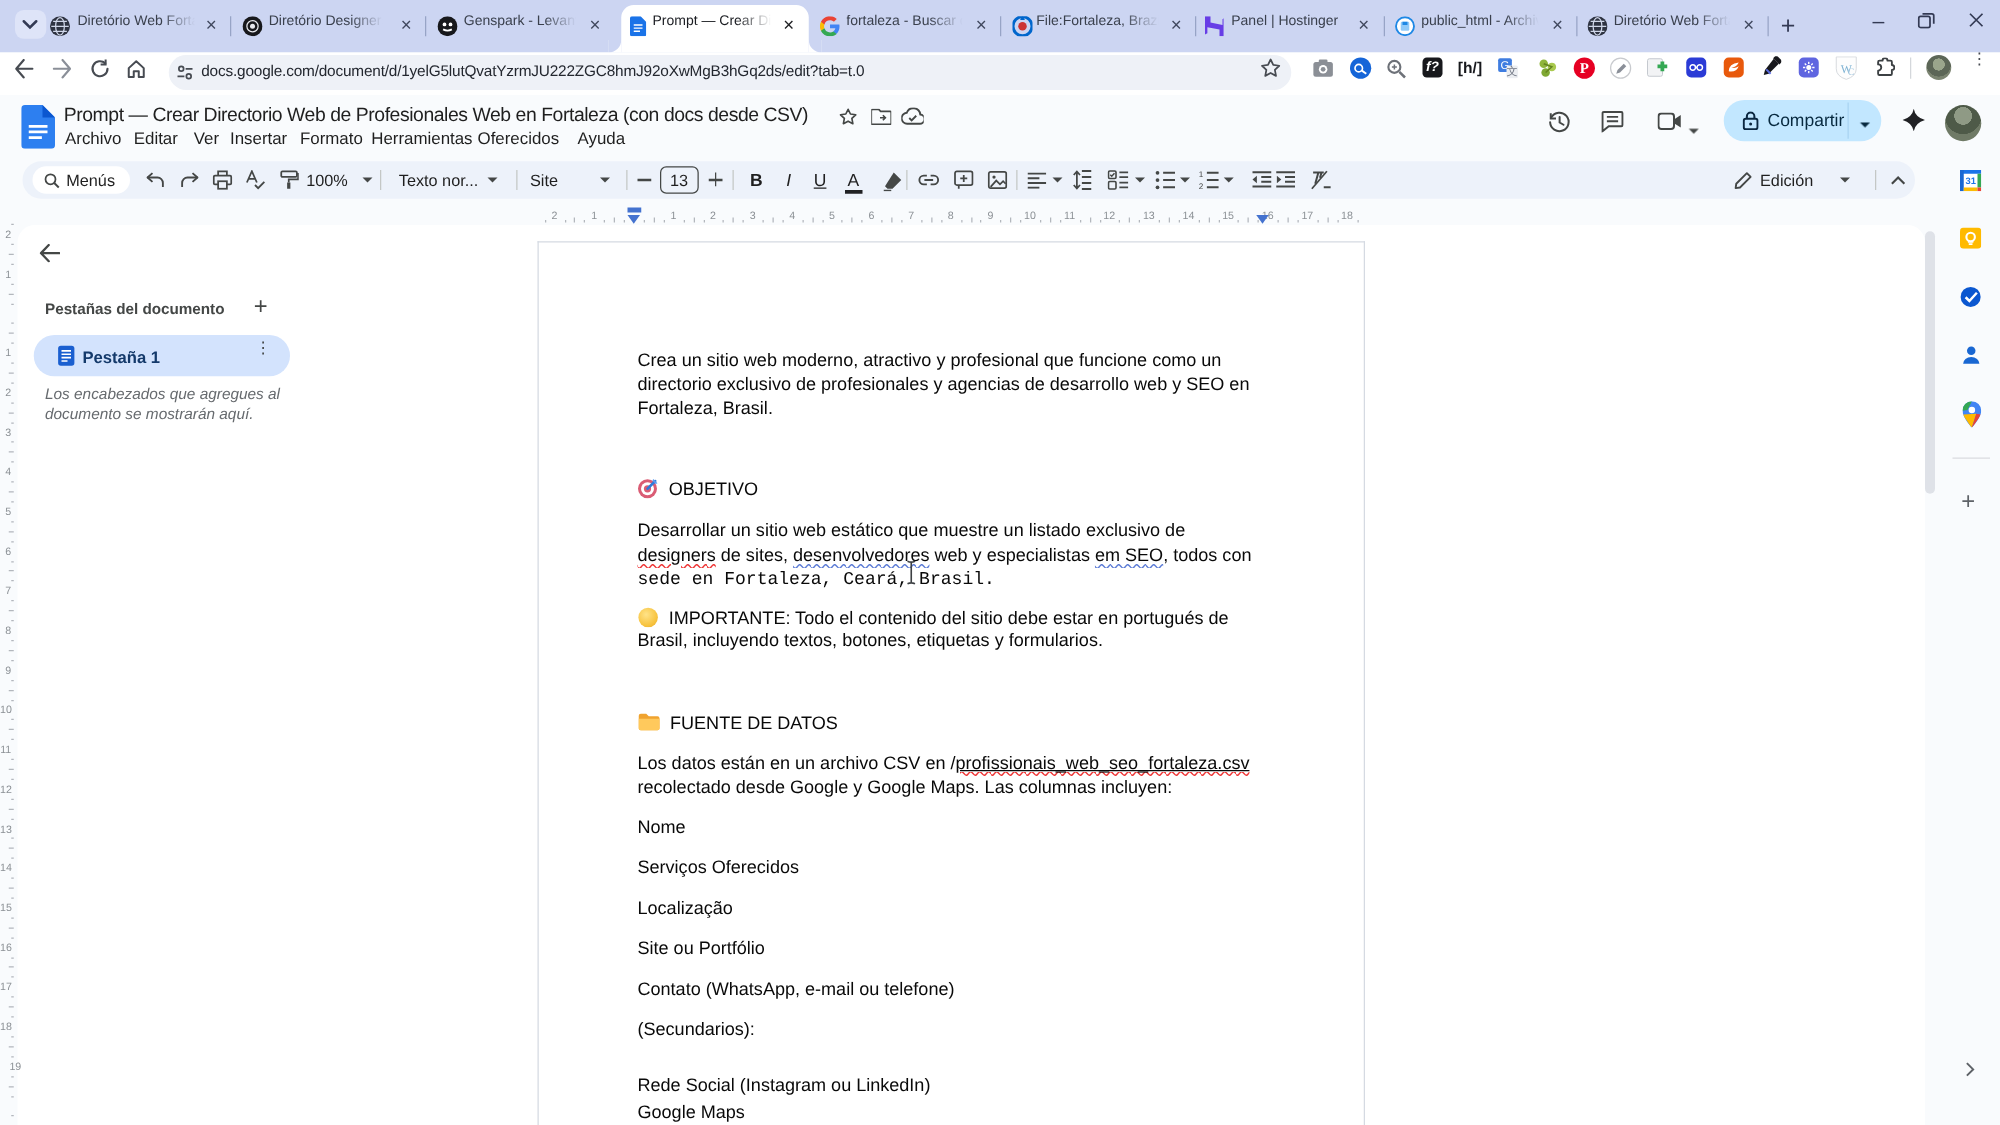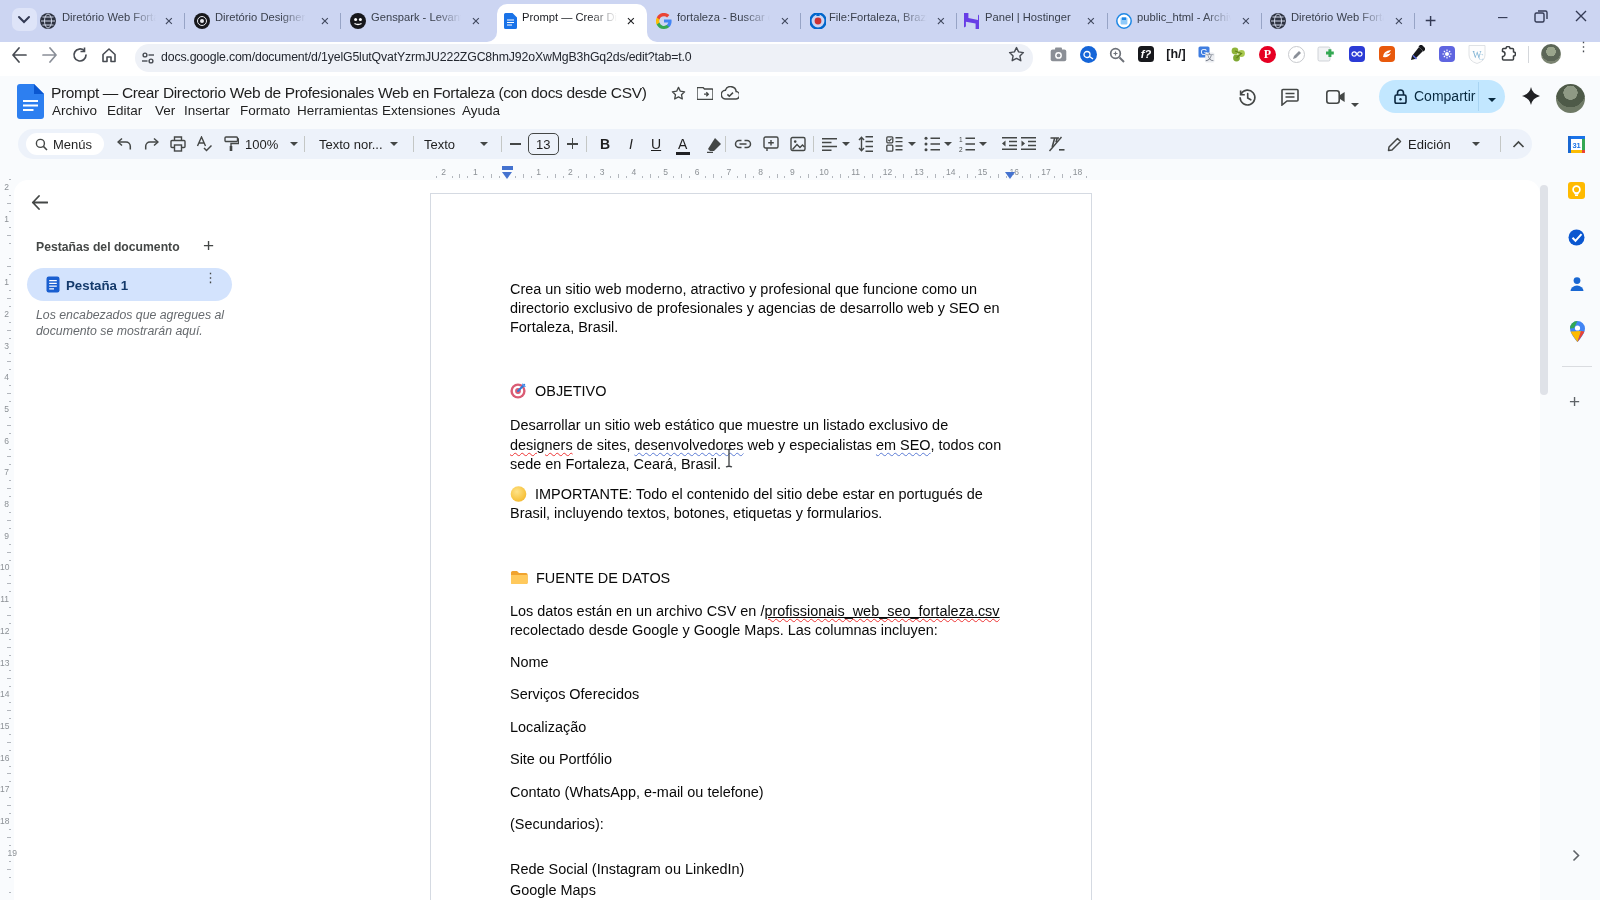--- a/index.html
+++ b/index.html
@@ -260,21 +260,21 @@
       <path d="M5 13 a4.4 4.4 0 0 1 -0.6 -8.8 a5.6 5.6 0 0 1 10.8 1.4 a3.7 3.7 0 0 1 -0.7 7.4 Z" fill="none" stroke="#444746" stroke-width="1.5"></path>
       <path d="M6.4 8.4 L8.3 10.3 L12 6.6" fill="none" stroke="#444746" stroke-width="1.5"></path>
     </svg>
   <div id="dmenus">
     <span class="abs" style="left:52px;">Archivo</span>
       <span class="abs" style="left:107px;text-align:center;">Editar</span>
       <span class="abs" style="left:155px;">Ver</span>
       <span class="abs" style="left:184px;">Insertar</span>
       <span class="abs" style="left:240px;">Formato</span>
       <span class="abs" style="left:297px;">Herramientas</span>
-      <span class="abs" style="left:382px;">Extensiones</span>
+      <span class="abs" style="left:382px;">Oferecidos</span>
       <span class="abs" style="left:462px;">Ayuda</span>
   </div>
   <svg class="abs" style="left:1238px;top:12px" width="19" height="19" viewBox="0 0 19 19">
       <path d="M3.1 5.8 A7.4 7.4 0 1 1 2.1 9.8" fill="none" stroke="#444746" stroke-width="1.6" stroke-linecap="round"></path>
       <path d="M2.6 2.5 V6.7 H6.8" fill="none" stroke="#444746" stroke-width="1.6"></path>
       <path d="M9.7 5.6 V10 L12.8 11.8" fill="none" stroke="#444746" stroke-width="1.6" stroke-linecap="round"></path>
     </svg>
   <svg class="abs" style="left:1281px;top:12px" width="18" height="18" viewBox="0 0 18 18">
       <path d="M2 1.5 H16 a1 1 0 0 1 1 1 V12 a1 1 0 0 1 -1 1 H6 L1 17 V2.5 a1 1 0 0 1 1 -1 Z" fill="none" stroke="#444746" stroke-width="1.6"></path>
       <path d="M4.5 5.5 H13.5 M4.5 9 H13.5" stroke="#444746" stroke-width="1.5"></path>
@@ -326,21 +326,21 @@
       <rect x="2" y="1" width="12.5" height="4.5" rx="1" fill="none" stroke="#444746" stroke-width="1.4"></rect>
       <path d="M14.5 3 H15.5 a0 0 0 0 1 0 0 V7.5 H8 V10" fill="none" stroke="#444746" stroke-width="1.4"></path>
       <rect x="6.7" y="10" width="2.6" height="5" fill="#444746"></rect>
     </svg>
   <div class="tbtxt" style="left:227px;top:8px;">100%</div>
   <div class="caret" style="left:272px;top:13px;"></div>
   <div class="tbsep" style="left:286px;"></div>
   <div class="tbtxt" style="left:301px;top:8px;">Texto nor...</div>
   <div class="caret" style="left:372px;top:13px;"></div>
   <div class="tbsep" style="left:395px;"></div>
-  <div class="tbtxt" style="left:406px;top:8px;">Texto</div>
+  <div class="tbtxt" style="left:406px;top:8px;">Site</div>
   <div class="caret" style="left:462px;top:13px;"></div>
   <div class="tbsep" style="left:483px;"></div>
   <div class="abs" style="left:492px;top:14px;width:11px;height:1.8px;background:#444746;"></div>
   <div class="abs" style="left:510px;top:4px;width:31px;height:22px;border:1.5px solid #444746;border-radius:5px;"></div>
   <div class="tbtxt" style="left:518px;top:8px;">13</div>
   <div class="abs" style="left:549px;top:14px;width:11px;height:1.8px;background:#444746;"></div>
   <div class="abs" style="left:553.6px;top:9.4px;width:1.8px;height:11px;background:#444746;"></div>
   <div class="tbsep" style="left:568px;"></div>
   <div class="tbtxt" style="left:582px;top:7px;font-weight:bold;font-size:14px;">B</div>
   <div class="tbtxt" style="left:611px;top:7px;font-style:italic;font-size:14px;">I</div>
@@ -629,21 +629,21 @@
   <div class="dline" style="top:318.4px;">Fortaleza, Brasil.</div>
   <div class="dline" style="top:381.5px;"><svg class="emo" width="17" height="17" viewBox="0 0 17 17">
         <circle cx="8" cy="9" r="7.6" fill="#da5c74"></circle>
         <circle cx="8" cy="9" r="5.2" fill="#fff"></circle>
         <circle cx="8" cy="9" r="2.9" fill="#da5c74"></circle>
         <path d="M8 9 L14.2 2.8" stroke="#2f7bd9" stroke-width="2" stroke-linecap="round"></path>
         <path d="M12.6 1.2 L16 4.6 L14.6 5.2 L11.9 2.6 Z" fill="#5a9af0"></path>
       </svg>&nbsp; OBJETIVO</div>
   <div class="dline" style="top:416.3px;">Desarrollar un sitio web estático que muestre un listado exclusivo de</div>
   <div class="dline" style="top:435.5px;"><span class="sqr">designers</span> de sites, <span class="sqb">desenvolvedores</span> web y especialistas <span class="sqb">em SEO</span>, todos con</div>
-  <div class="dline" style="top:454.8px;">sede en Fortaleza, Ceará, Brasil.</div>
+  <div class="dline" style="top:454.8px;font-family:Liberation Mono, monospace;">sede en Fortaleza, Ceará, Brasil.</div>
   <div class="dline" style="top:504px;">Brasil, incluyendo textos, botones, etiquetas y formularios.</div>
   <div class="dline" style="top:484.8px;"><svg class="emo" width="17" height="17" viewBox="0 0 17 17">
         <defs>
           <radialGradient id="yg" cx="0.4" cy="0.35" r="0.8">
             <stop offset="0" stop-color="#ffe388"></stop>
             <stop offset="0.7" stop-color="#f7c33f"></stop>
             <stop offset="1" stop-color="#edaf2b"></stop>
           </radialGradient>
         </defs>
         <circle cx="8.5" cy="9" r="7.8" fill="url(#yg)"></circle>

